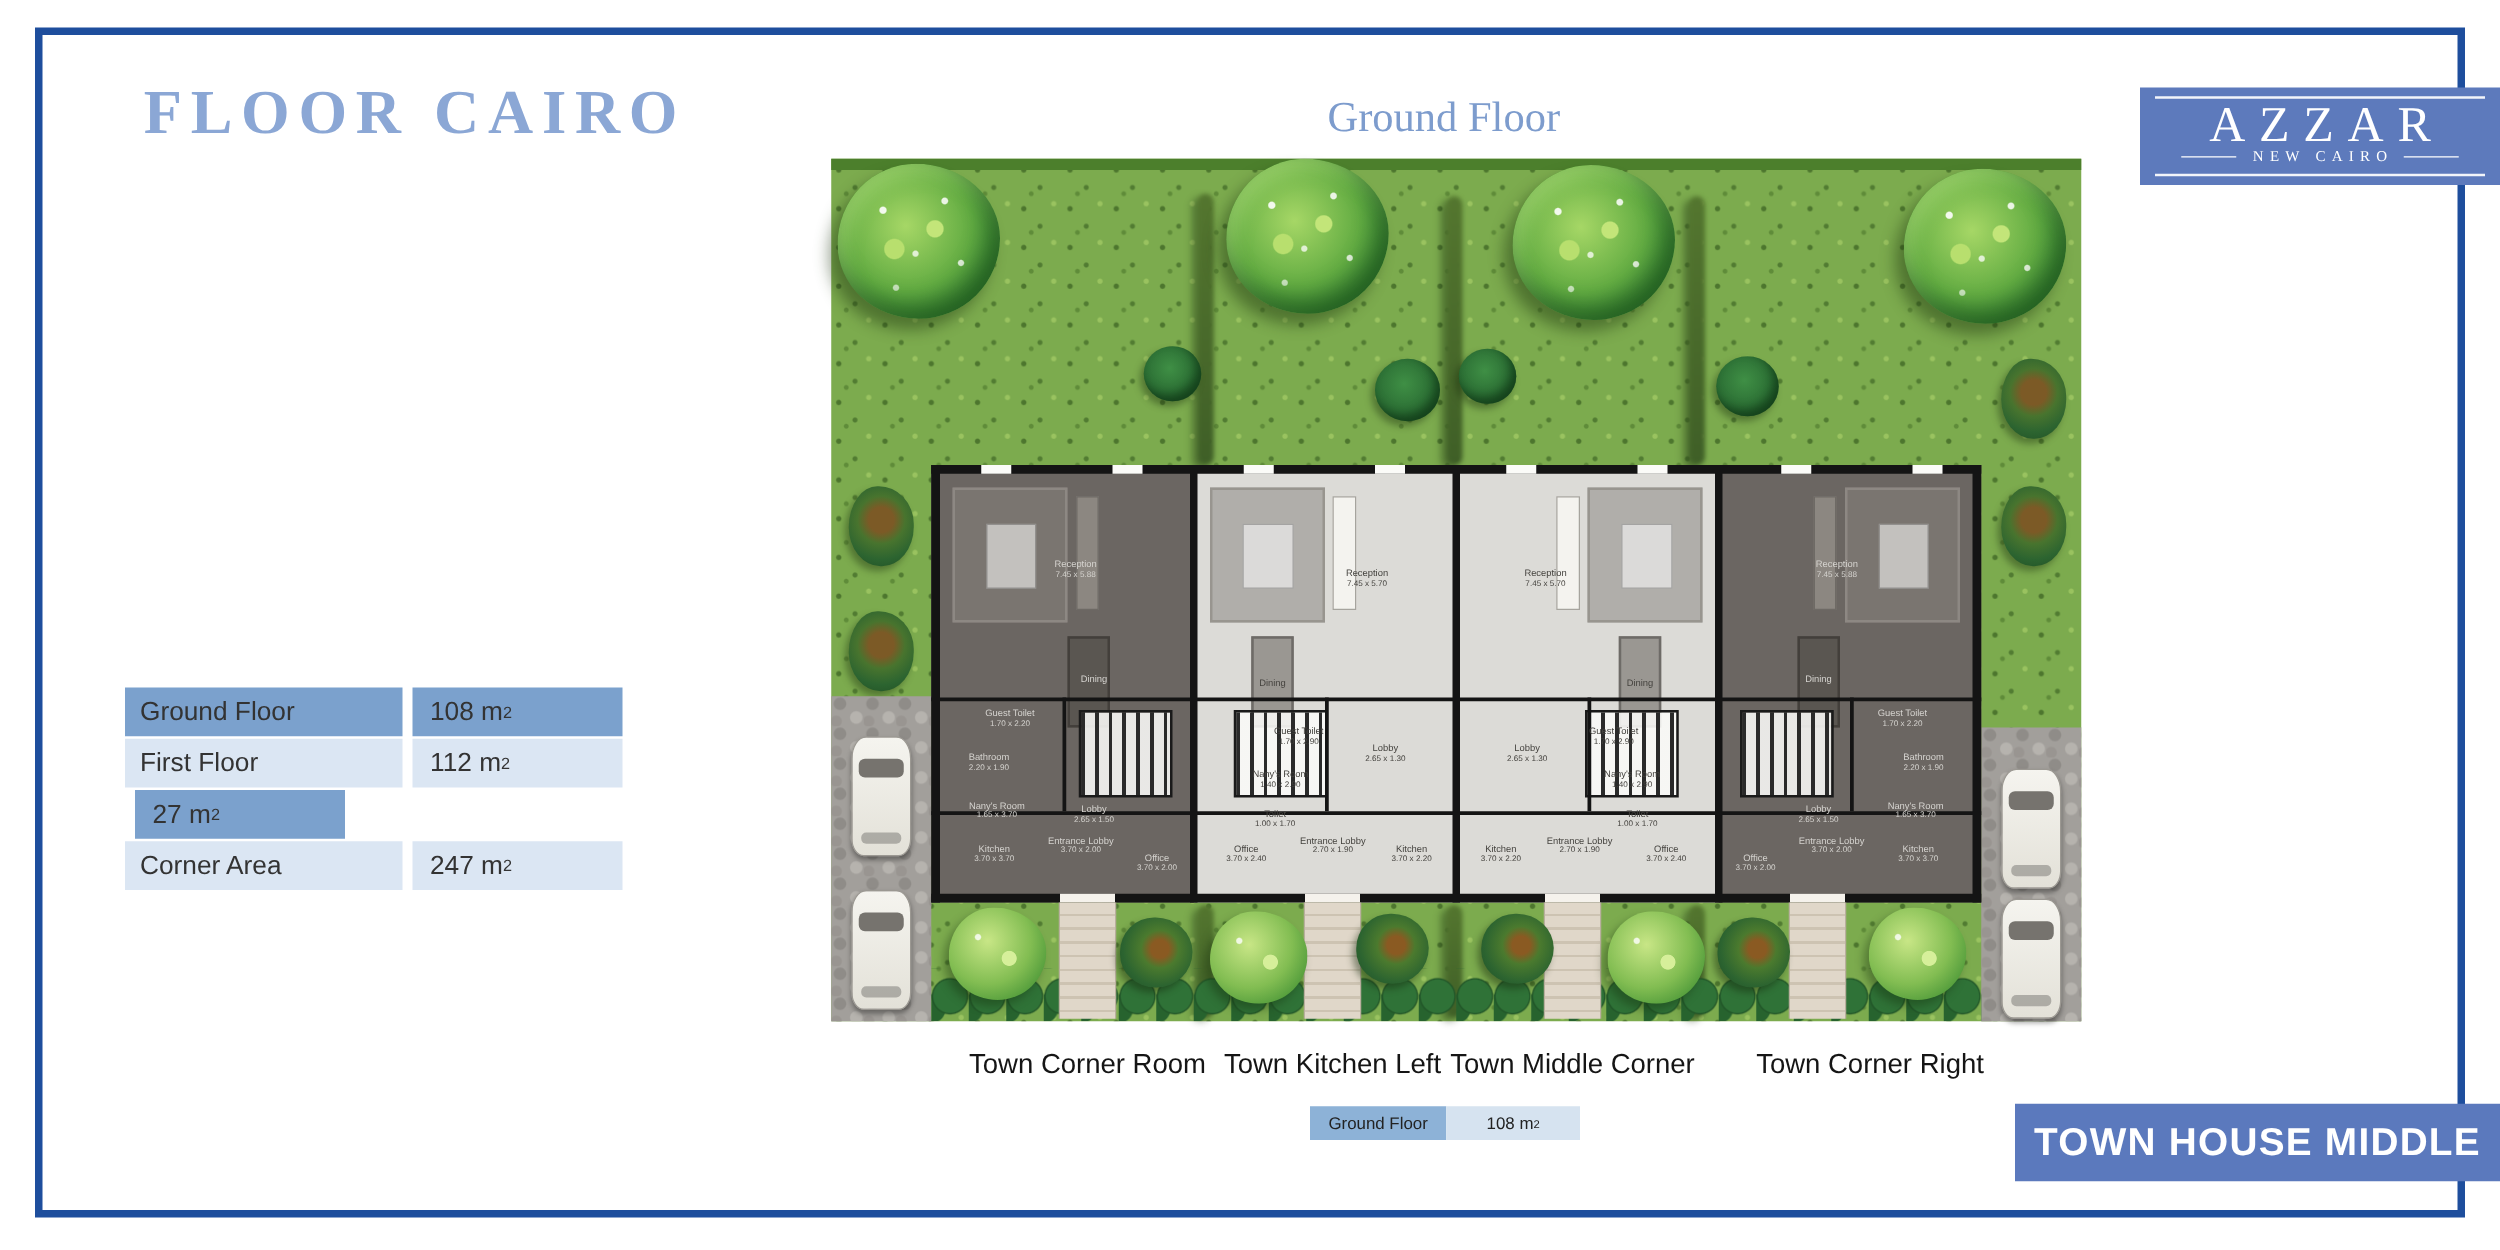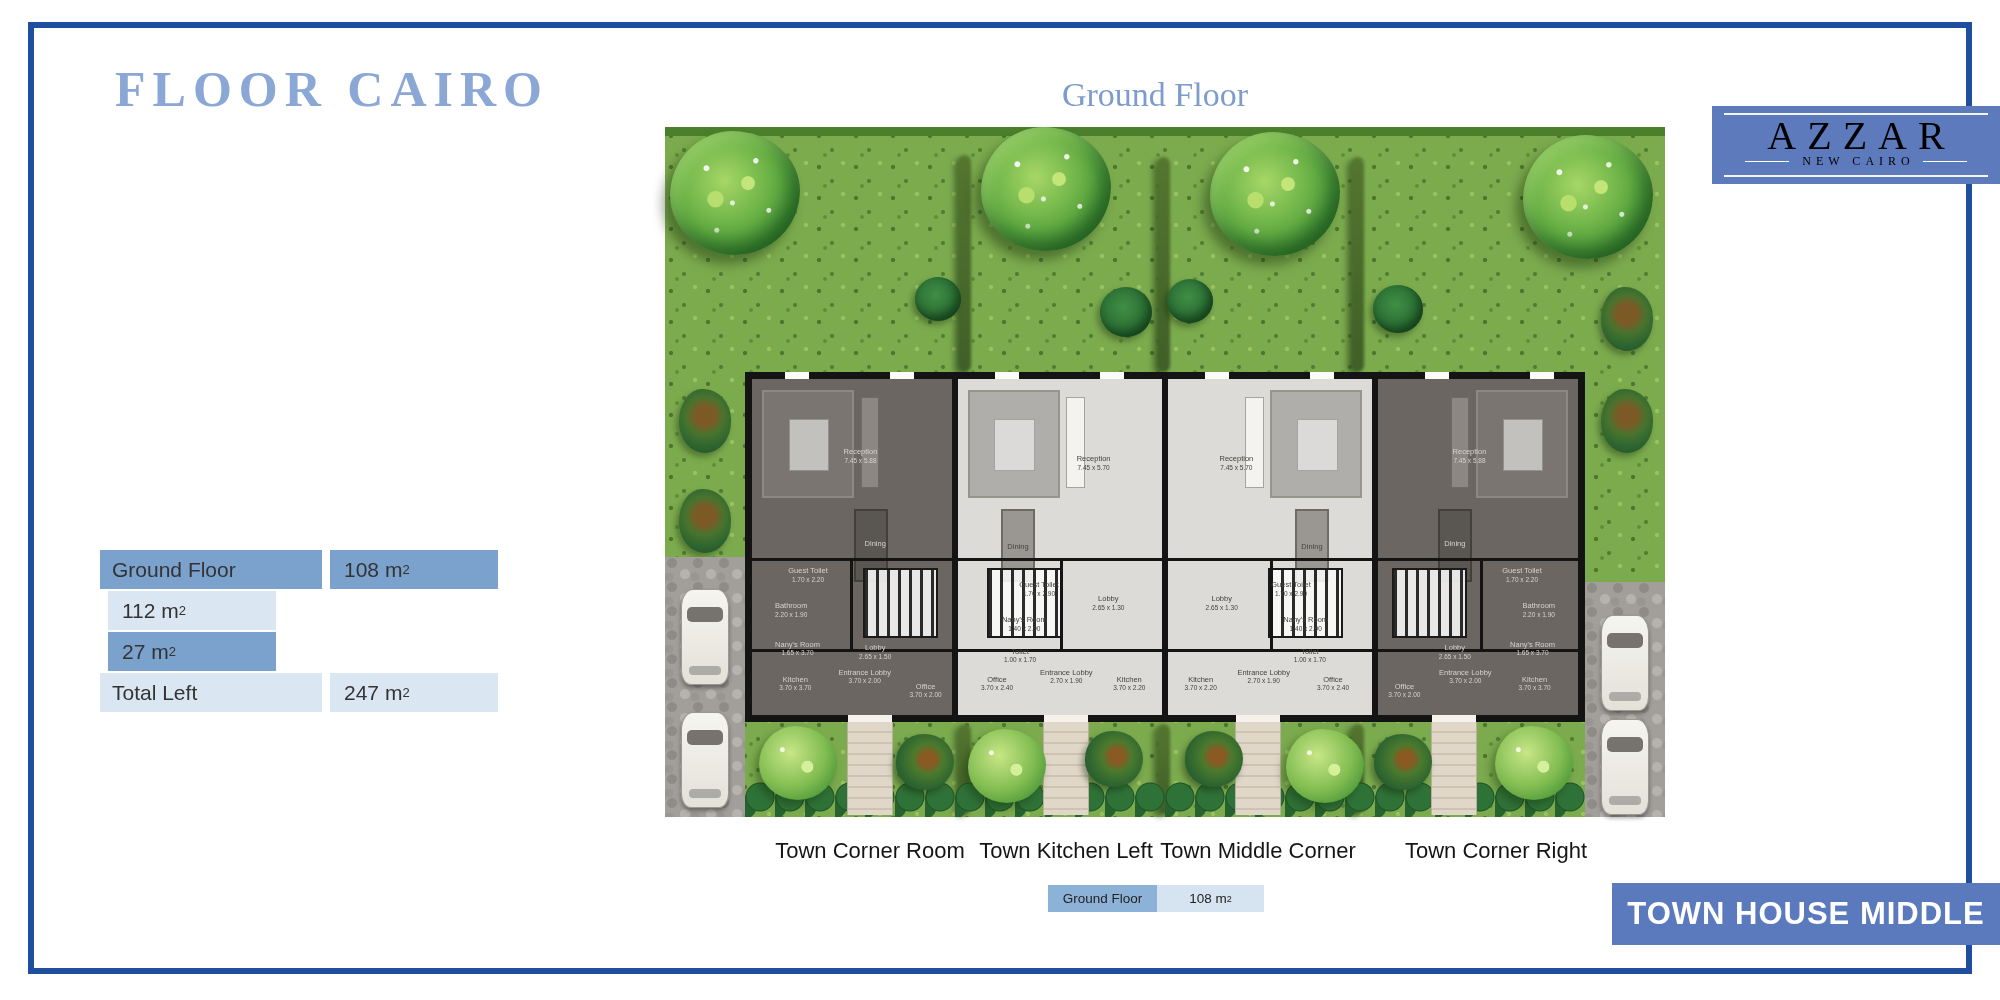--- a/index.html
+++ b/index.html
@@ -13,21 +13,21 @@
 
   
   .page-title { position:absolute; left:115px; top:60px;
     font-family:"Liberation Serif", serif; font-size:50px; letter-spacing:7px;
     color:var(--title_text,#8ba7d5); font-weight:bold; }
   .floor-heading { position:absolute; left:955px; top:76px; width:400px; text-align:center;
     font-family:"Liberation Serif", serif; font-size:34px; color:#7d9ccd; }
 
   
   .logo { position:absolute; left:1712px; top:70px; width:288px; height:78px;
-    background:var(--accent_band,#5d7abc); color:#000000;margin-top:36px; }
+    background:var(--accent_band,#5d7abc); color:#ffffff; }
   .logo .rule { position:absolute; left:12px; right:12px; height:2px; background:#fff; opacity:.92; }
   .logo .rule.top { top:7px; } .logo .rule.bot { bottom:7px; }
   .logo .brand { text-align:center; font-family:"Liberation Serif", serif;
     font-size:40px; line-height:44px; letter-spacing:11px; padding-left:11px; margin-top:8px; }
   .logo .nc-row { display:flex; align-items:center; justify-content:center; gap:8px; margin-top:-4px; }
   .logo .nc-line { width:44px; height:1.5px; background:#fff; }
   .logo .nc-text { font-family:"Liberation Serif", serif; font-size:12px; letter-spacing:5px; padding-left:5px; }
 
   
   .area-table { position:absolute; left:100px; top:550px; width:398px; }
@@ -233,27 +233,28 @@
   </div>
   <div class="rule bot"></div>
 </div>
 
 <div class="area-table">
   <div class="row dark">
     <div class="cell lab">Ground Floor</div>
     <div class="cell val"><span>108</span>&nbsp;<span>m</span><sup>2</sup></div>
   </div>
   <div class="row light">
+    <div class="cell lab">First Floor</div>
     <div class="cell val"><span>112</span>&nbsp;<span>m</span><sup>2</sup></div>
   </div>
   <div class="row dark">
     <div class="cell val"><span>27</span>&nbsp;<span>m</span><sup>2</sup></div>
   </div>
   <div class="row light">
-    <div class="cell lab">Total Left</div>
+    <div class="cell lab">Corner Area</div>
     <div class="cell val"><span>247</span>&nbsp;<span>m</span><sup>2</sup></div>
   </div>
 </div>
 
 <div class="plan">
   <div class="grass"></div>
   <div class="grass-top"></div>
 
   <div class="hedge h1"></div>
   <div class="hedge h2"></div>

